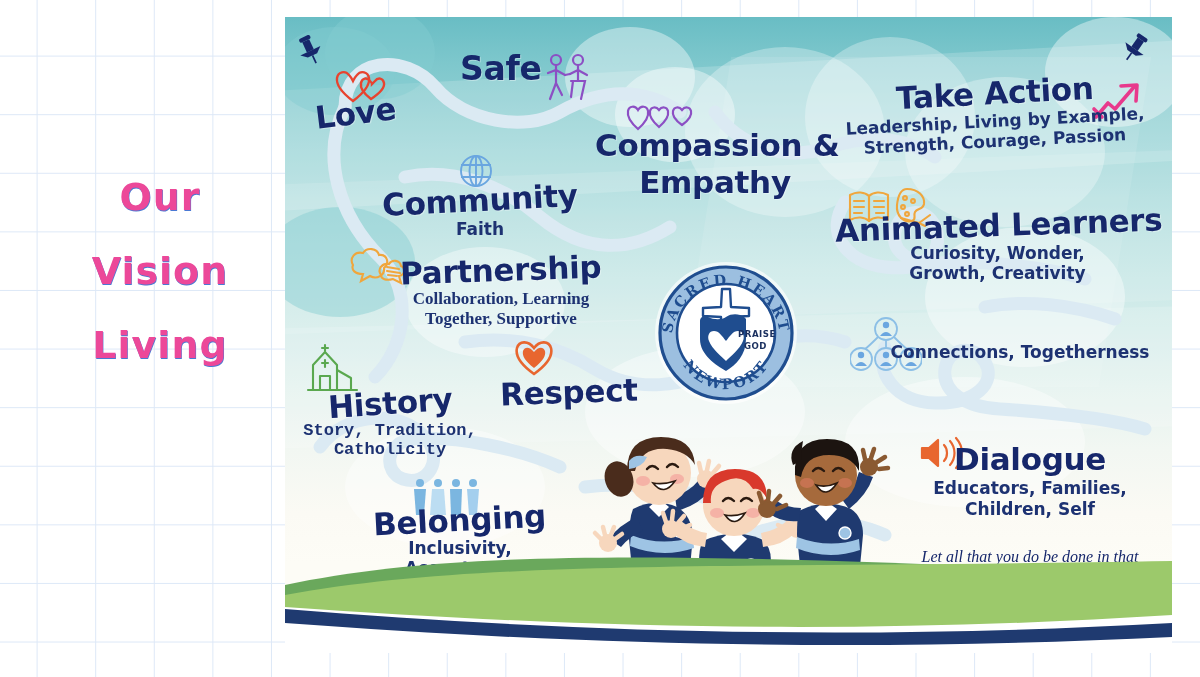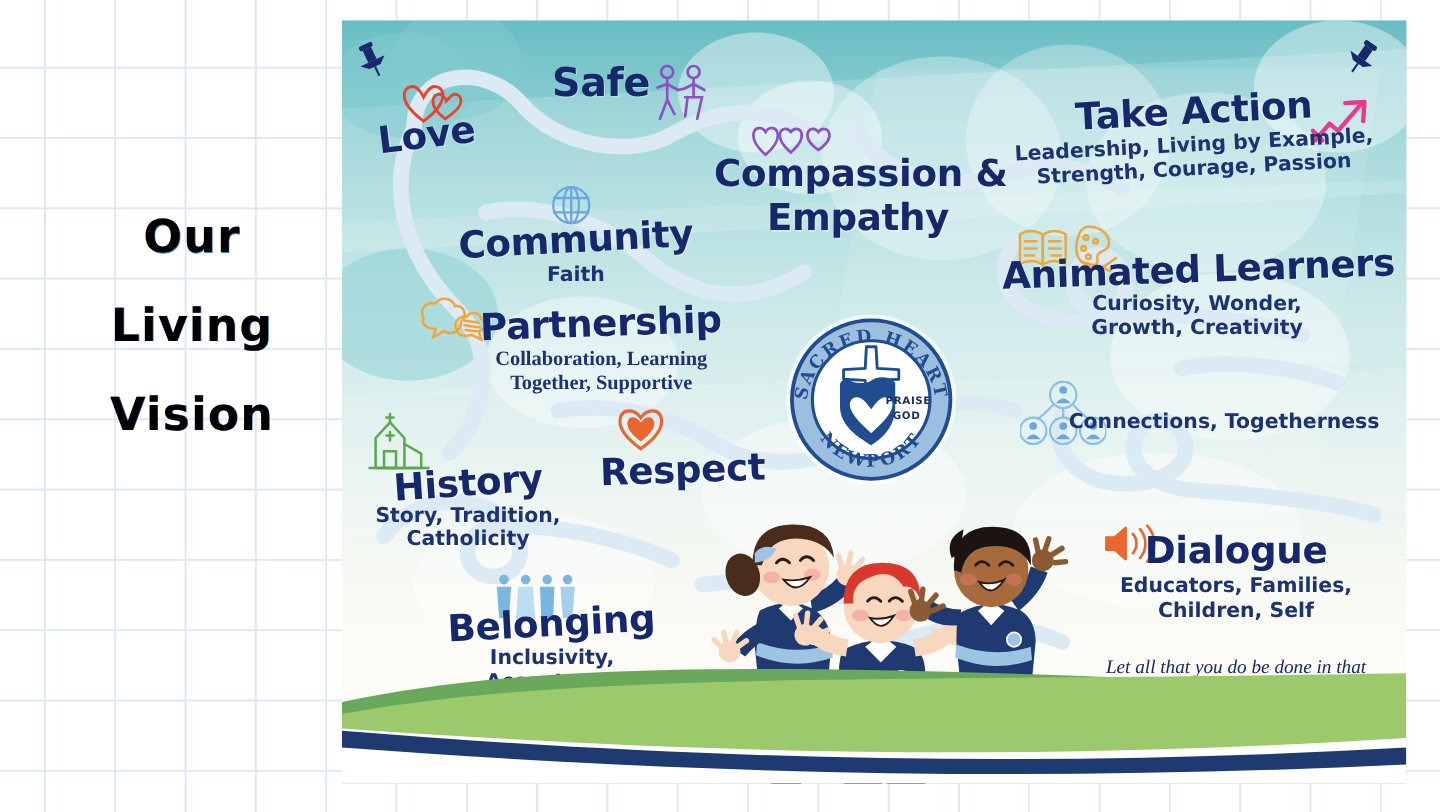--- a/index.html
+++ b/index.html
@@ -18,21 +18,21 @@
       linear-gradient(to right, #dde8f7 1.4px, transparent 1.4px),
       linear-gradient(to bottom, #dde8f7 1.4px, transparent 1.4px);
     background-size:58.6px 58.6px;
     background-position:-22px -3px;
   }
 
   
   #vision-title{
     position:absolute;left:60px;top:160px;width:200px;
     text-align:center;
-    color:#000000;
+    color:#ec4899;
     font-family:"DejaVu Sans", sans-serif;
     font-weight:bold;
     font-size:38px;
     line-height:74px;
     letter-spacing:1px;
     text-shadow:0.5px 0.5px 0 #4a79d4;
   }
   #vision-title div{white-space:nowrap;}
 
   
@@ -93,21 +93,21 @@
   #n-community{left:95px;top:165px;text-align:center;width:200px;}
   #n-community .hd{font-size:31px;transform:rotate(-3deg);display:inline-block;}
   #n-community .sub{font-size:17px;margin-top:2px;}
   #n-compassion{left:310px;top:110px;text-align:center;width:240px;}
   #n-compassion .hd{font-size:31px;line-height:1.18;}
   #n-partner{left:86px;top:235px;text-align:center;width:260px;}
   #n-partner .hd{font-size:31px;transform:rotate(-2deg);display:inline-block;}
   #n-partner .sub{font-size:17px;margin-top:1px;font-family:Liberation Serif, serif;}
   #n-history{left:15px;top:368px;text-align:center;width:180px;}
   #n-history .hd{font-size:31px;transform:rotate(-4deg);display:inline-block;}
-  #n-history .sub{font-size:17px;margin-top:0px;}
+  #n-history .sub{font-size:17px;margin-top:0px;font-family:Liberation Mono, monospace;}
   #n-respect{left:215px;top:357px;}
   #n-respect .hd{font-size:31px;transform:rotate(-2deg);display:inline-block;}
   #n-belonging{left:75px;top:485px;text-align:center;width:200px;}
   #n-belonging .hd{font-size:31px;transform:rotate(-3deg);display:inline-block;}
   #n-belonging .sub{font-size:17px;margin-top:1px;}
 
   #n-takeaction{left:545px;top:58px;text-align:center;width:330px;}
   #n-takeaction .hd{font-size:31px;transform:rotate(-3deg);display:inline-block;}
   #n-takeaction .sub{font-size:17px;margin-top:1px;transform:rotate(-3deg);}
   #n-animated{left:550px;top:190px;text-align:center;width:325px;}
@@ -132,22 +132,22 @@
   
   #logo{position:absolute;left:367px;top:242px;width:148px;height:148px;}
 </style>
 </head>
 <body>
 
 <div id="paper"></div>
 
 <div id="vision-title">
   <div>Our</div>
+  <div>Vision</div>
   <div>Living</div>
-  <div>Vision</div>
 </div>
 
 <div id="poster">
 
   <div class="sky-band band1"></div>
   <div class="sky-band band2"></div>
   <div class="sky-band band3"></div>
   <div class="sky-band band4"></div>
 
   <div class="cloud cloudteal" style="left:-10px;top:10px;width:120px;height:88px;"></div>

